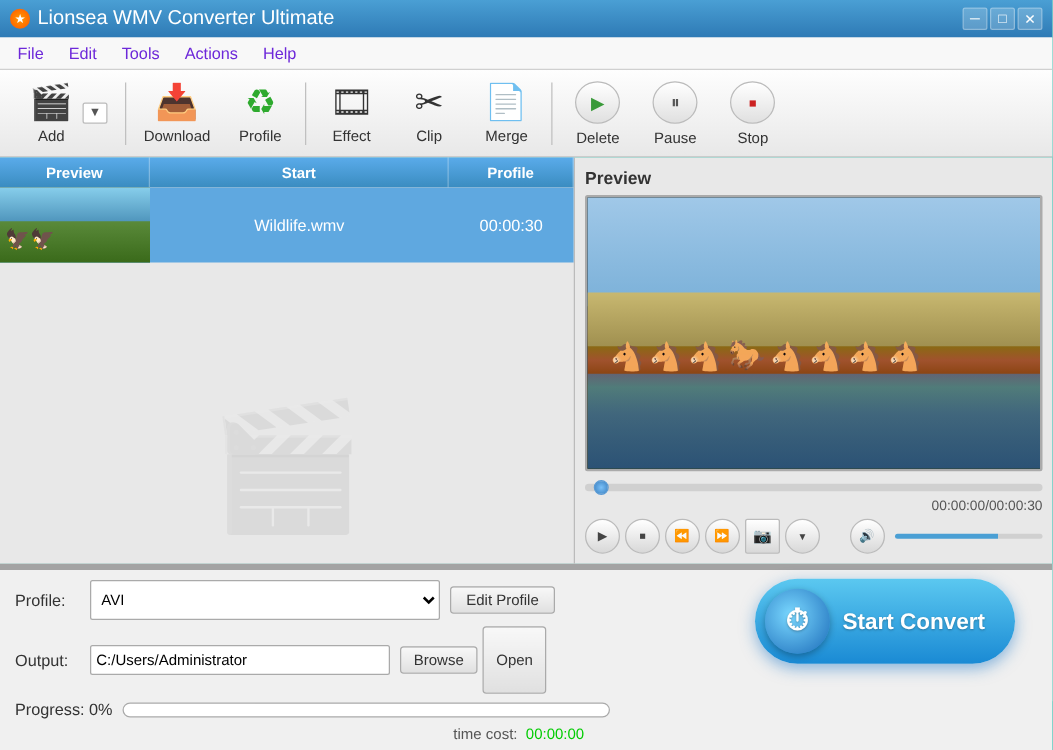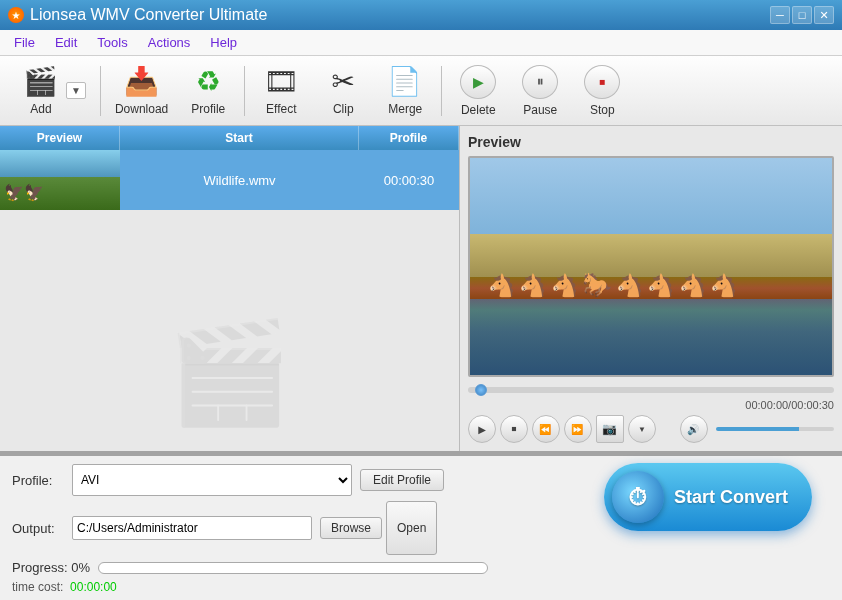--- a/index.html
+++ b/index.html
@@ -411,21 +411,21 @@
       overflow: hidden;
       max-width: 390px;
     }
     .progress-fill {
       height: 100%;
       background: linear-gradient(to right, #5ab0e8, #3a90d0);
       width: 0%;
       border-radius: 6px;
     }
     .time-cost-row {
-      text-align: left;
+      text-align: center;
       font-size: 12px;
       color: #555;
       padding-right: 12px;
     }
     .time-cost-value {
       color: #00cc00;
       font-size: 12px;
     }
 
     

